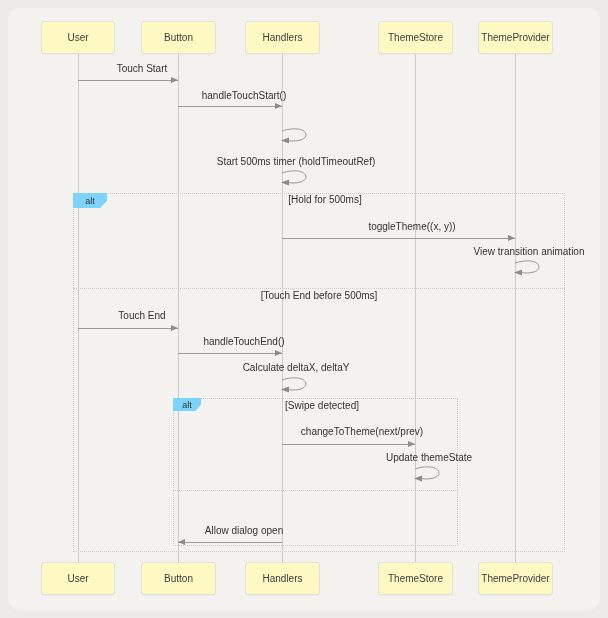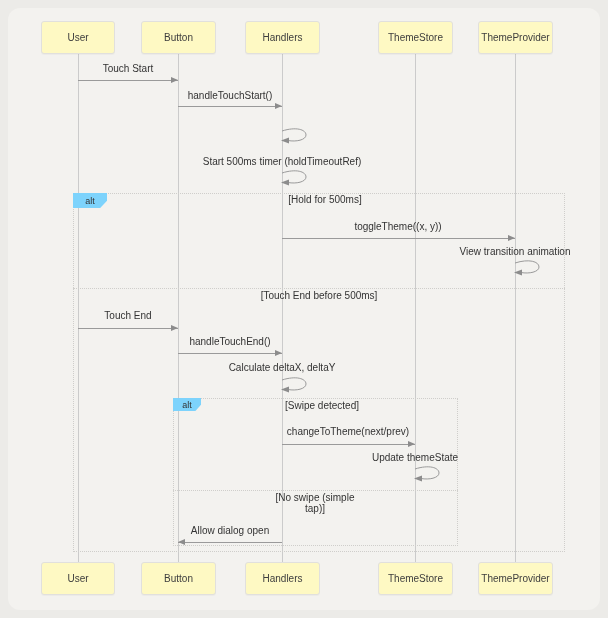--- a/index.html
+++ b/index.html
@@ -15,40 +15,40 @@
   }
   .lifeline{position:absolute;width:1px;top:54px;height:508px;background:#cbcbcb;}
   .pbox{
     position:absolute;height:33px;background:#fef9c3;
     border:1px solid #e1e0dd;border-radius:3px;box-sizing:border-box;
     display:flex;align-items:center;justify-content:center;
     font-size:10px;color:#3d3d3d;box-shadow:0 1px 1px rgba(0,0,0,0.03);
   }
   .mlabel{
     position:absolute;transform:translateX(-50%);
-    font-size:10px;line-height:11px;color:#333333;white-space:nowrap;
+    font-size:10px;line-height:11px;color:#333333;white-space:nowrap;margin-left:14px;
   }
   .mline{position:absolute;height:1px;background:#9a9a9a;}
   .mline.r::after{
     content:'';position:absolute;right:0;top:-3px;width:0;height:0;
     border-left:7px solid #8c8c8c;border-top:3px solid transparent;border-bottom:3px solid transparent;
   }
   .mline.l::after{
     content:'';position:absolute;left:0;top:-3px;width:0;height:0;
     border-right:7px solid #8c8c8c;border-top:3px solid transparent;border-bottom:3px solid transparent;
   }
   .selfloop{position:absolute;}
   .altbox{position:absolute;border:1px dotted #cfcecb;box-sizing:border-box;}
   .altlabel{
     position:absolute;background:#7dd3fc;color:#333333;
     font-size:9px;display:flex;align-items:center;justify-content:center;
     clip-path:polygon(0 0,100% 0,100% 52%,80% 100%,0 100%);
   }
   .altcond{
-    position:absolute;transform:translateX(-50%);text-align:center;
+    position:absolute;transform:translateX(-50%);text-align:left;
     font-size:10px;line-height:11px;color:#333333;
   }
   .altdivider{position:absolute;height:0;border-top:1px dotted #cfcecb;}
   .nowrap{white-space:nowrap;}
 </style>
 </head>
 <body>
 
 <div class="canvas">
   <div class="card"></div>
@@ -62,21 +62,20 @@
   <div class="altbox" style="left:73px;top:193px;width:492px;height:359px"></div>
   <div class="altdivider" style="left:73px;top:288px;width:492px"></div>
   <div class="altlabel" style="left:73px;top:193px;width:34px;height:15px">alt</div>
   <div class="altcond nowrap" style="left:325px;top:194px">[Hold for 500ms]</div>
   <div class="altcond nowrap" style="left:319px;top:290px">[Touch End before 500ms]</div>
 
   <div class="altbox" style="left:173px;top:398px;width:285px;height:148px"></div>
   <div class="altdivider" style="left:173px;top:490px;width:285px"></div>
   <div class="altlabel" style="left:173px;top:398px;width:28px;height:13px">alt</div>
   <div class="altcond nowrap" style="left:322px;top:400px">[Swipe detected]</div>
-  <div class="altcond" style="left:315px;top:492px;width:96px">[No swipe (simple tap)]</div>
 
   <div class="mlabel" style="left:128px;top:63px">Touch Start</div>
   <div class="mline r" style="left:78px;top:80px;width:100px"></div>
 
   <div class="mlabel" style="left:230px;top:90px">handleTouchStart()</div>
   <div class="mline r" style="left:178px;top:106px;width:104px"></div>
 
   <svg class="selfloop" style="left:281px;top:128px" width="27" height="16" viewBox="0 0 27 16">
     <path d="M1 3 C 15 -1.5, 25 1.5, 25 7 C 25 12, 15 14, 7 12.5" fill="none" stroke="#9a9a9a" stroke-width="1"></path>
     <polygon points="0,12.5 8,9.5 8,15.5" fill="#8c8c8c"></polygon>

